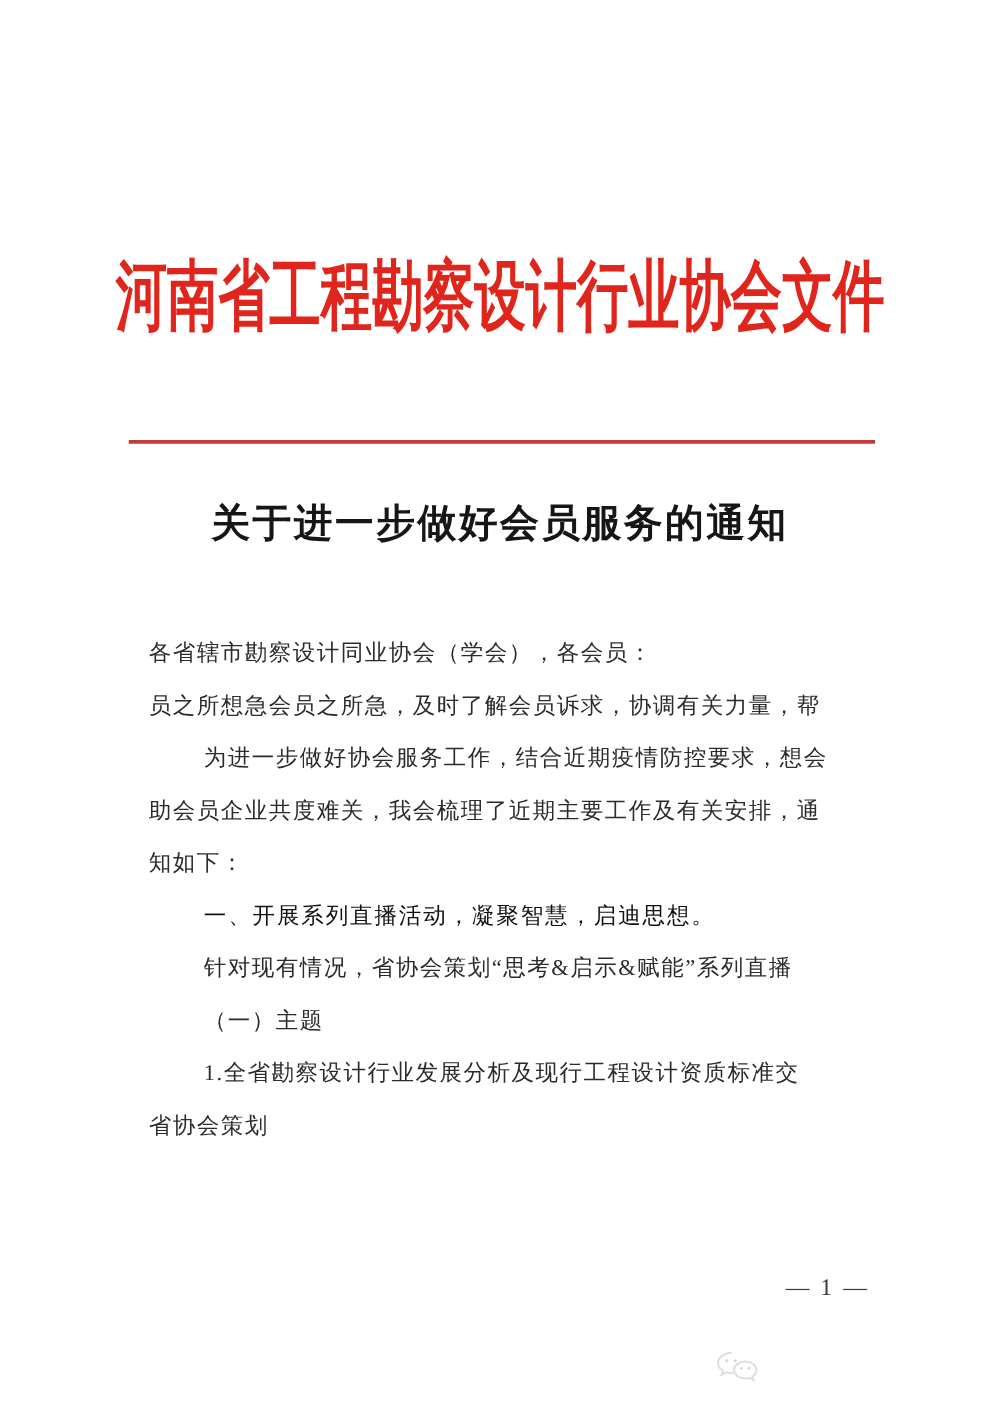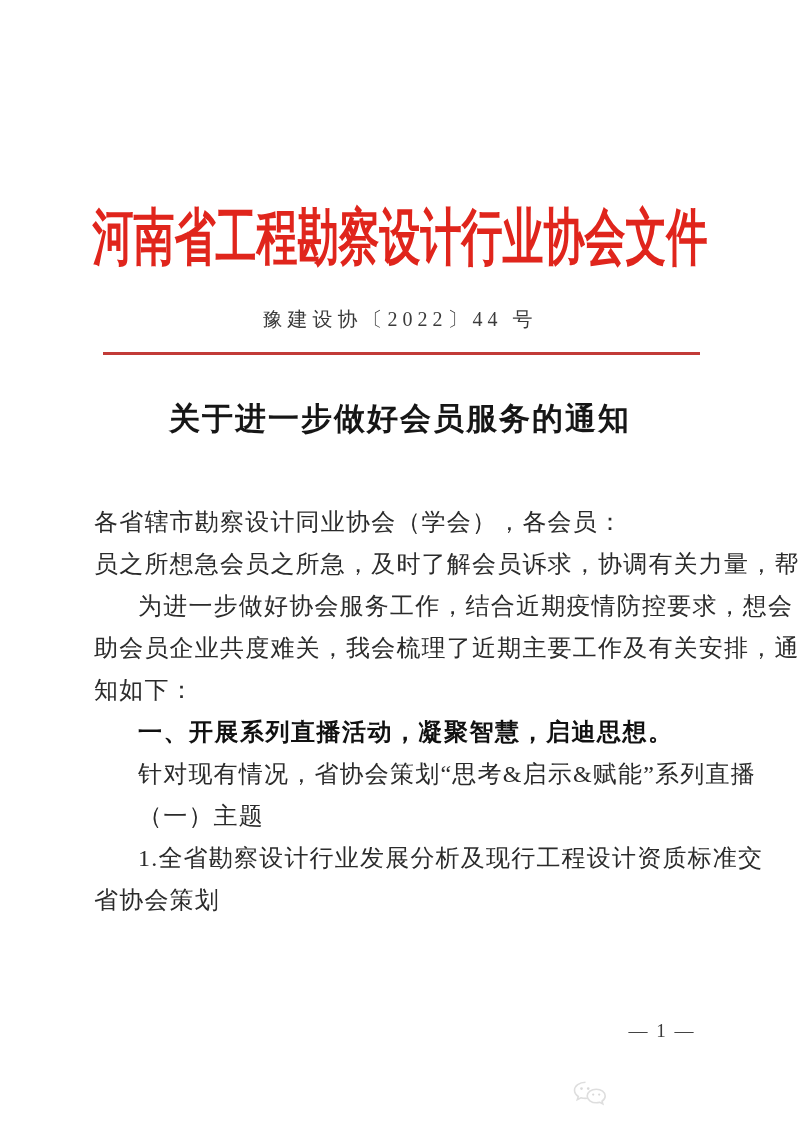--- a/index.html
+++ b/index.html
@@ -55,35 +55,35 @@
     text-align: center;
     font-size: 31px;
     font-weight: bold;
     line-height: 58px;
     letter-spacing: 2px;
     color: #161616;
   }
   .body-lines {
     position: absolute;
     top: 501px;
-    left: 94px;
+    left: 119px;
     width: 602px;
-    font-size: 24px;
+    font-size: 18px;
     color: #2b2b2b;
   }
   .body-lines .line {
     height: 42px;
     line-height: 42px;
     letter-spacing: 1.2px;
     white-space: nowrap;
   }
   .body-lines .line.indent { padding-left: 44px; }
   .body-lines .line.heading {
     font-family: "Liberation Sans", "DejaVu Sans", sans-serif;
-    font-weight: bold;
+    font-weight: normal;
     letter-spacing: 1.5px;
     color: #111;
   }
   .page-number {
     position: absolute;
     top: 1020px;
     left: 612px;
     width: 100px;
     text-align: center;
     font-size: 19px;
@@ -107,21 +107,20 @@
   }
   .watermark-icon svg { display: block; }
 </style>
 </head>
 <body>
 
 <div class="page">
 
   <div class="banner-title">河南省工程勘察设计行业协会文件</div>
 
-  <div class="doc-number">豫建设协〔2022〕44 号</div>
 
   <div class="red-rule"></div>
 
   <div class="doc-title">
     <div>关于进一步做好会员服务的通知</div>
   </div>
 
   <div class="body-lines">
       <div class="line">各省辖市勘察设计同业协会（学会），各会员：</div>
       <div class="line">员之所想急会员之所急，及时了解会员诉求，协调有关力量，帮</div>

